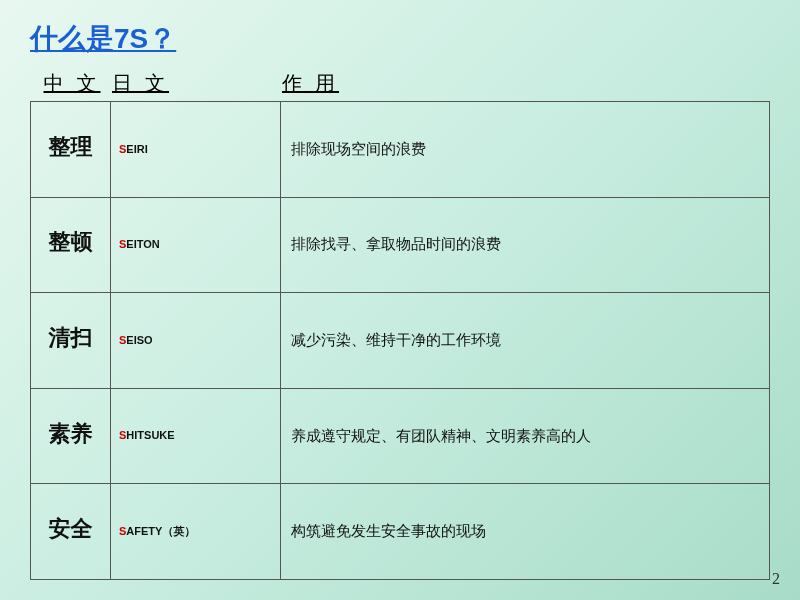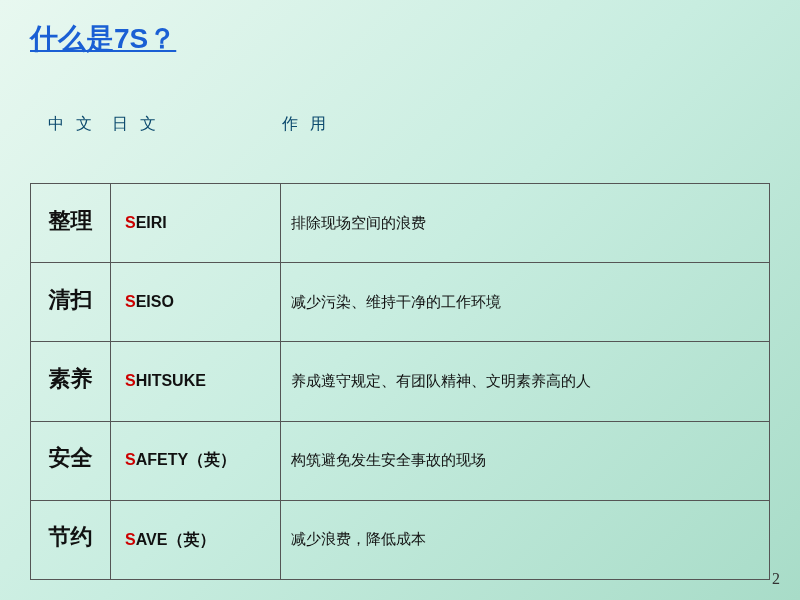--- a/index.html
+++ b/index.html
@@ -12,38 +12,38 @@
       overflow: hidden;
       position: relative;
     }
 
     .page {
       width: 800px;
       height: 600px;
       padding: 20px 30px 20px 30px;
       display: flex;
       flex-direction: column;
-      gap: 44px;
     }
 
     .title {
       font-size: 28px;
       font-weight: bold;
       color: #1a5fd4;
       text-decoration: underline;
       margin-bottom: 12px;
       font-family: "SimHei", "黑体", sans-serif;
     }
 
     .header-row {
       display: flex;
-      font-size: 16px;
-      color: #0c4a6e;
+      font-size: 20px;
+      color: #000000;
       margin-bottom: 4px;
       padding-left: 2px;
+      text-decoration: underline;
     }
 
     .header-chinese {
       width: 80px;
       text-align: center;
       letter-spacing: 4px;
     }
 
     .header-japanese {
       width: 170px;
@@ -76,23 +76,23 @@
       font-size: 22px;
       font-weight: bold;
       font-family: Liberation Mono, monospace;
       text-align: center;
       background: transparent;
     }
 
     .col-japanese {
       width: 170px;
       font-family: Arial, sans-serif;
-      font-size: 16px;
+      font-size: 11px;
       font-weight: bold;
-      padding-left: 14px;
+      padding-left: 8px;
     }
 
     .col-effect {
       font-size: 15px;
       font-family: "SimSun", "宋体", serif;
     }
 
     .s-red {
       color: #cc0000;
       font-weight: bold;
@@ -119,36 +119,36 @@
   </div>
 
   <table>
     <tbody id="table-body">
     <tr>
           <td class="col-chinese">整理</td>
           <td class="col-japanese"><span class="s-red">S</span><span>EIRI</span></td>
           <td class="col-effect">排除现场空间的浪费</td>
         </tr>
         <tr>
+          <td class="col-chinese">整顿</td>
+          <td class="col-japanese"><span class="s-red">S</span><span>EITON</span></td>
+          <td class="col-effect">排除找寻、拿取物品时间的浪费</td>
+        </tr>
+        <tr>
           <td class="col-chinese">清扫</td>
           <td class="col-japanese"><span class="s-red">S</span><span>EISO</span></td>
           <td class="col-effect">减少污染、维持干净的工作环境</td>
         </tr>
         <tr>
           <td class="col-chinese">素养</td>
           <td class="col-japanese"><span class="s-red">S</span><span>HITSUKE</span></td>
           <td class="col-effect">养成遵守规定、有团队精神、文明素养高的人</td>
         </tr>
         <tr>
           <td class="col-chinese">安全</td>
           <td class="col-japanese"><span class="s-red">S</span><span>AFETY（英）</span></td>
           <td class="col-effect">构筑避免发生安全事故的现场</td>
         </tr>
-        <tr>
-          <td class="col-chinese">节约</td>
-          <td class="col-japanese"><span class="s-red">S</span><span>AVE（英）</span></td>
-          <td class="col-effect">减少浪费，降低成本</td>
-        </tr>
       </tbody>
   </table>
 </div>
 
 <div class="page-number">2</div>
 
 </body></html>

